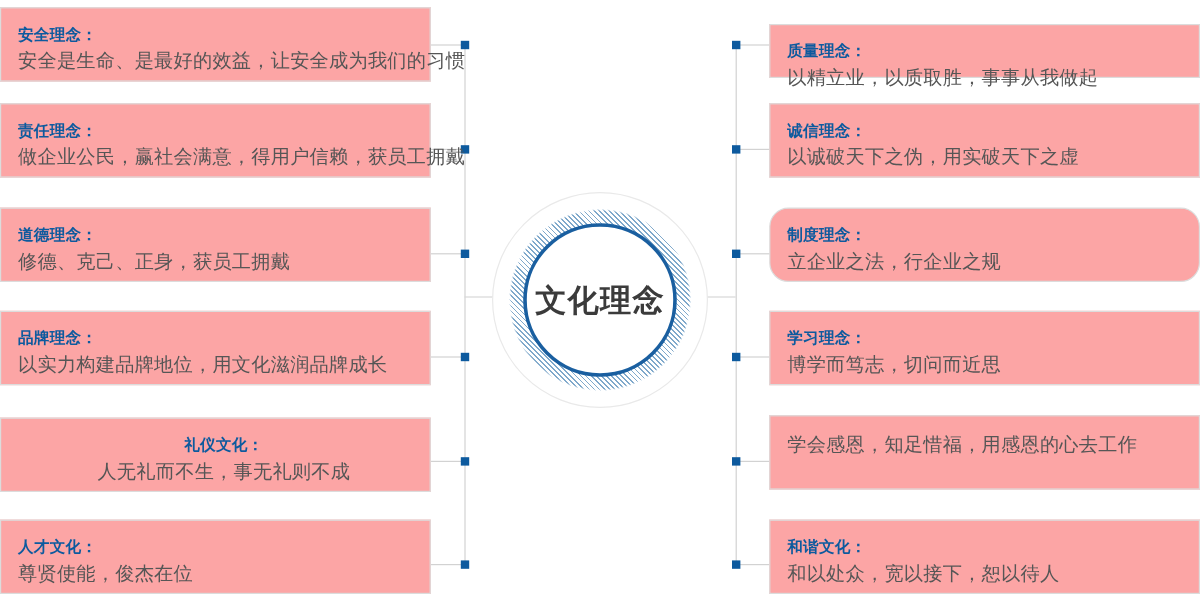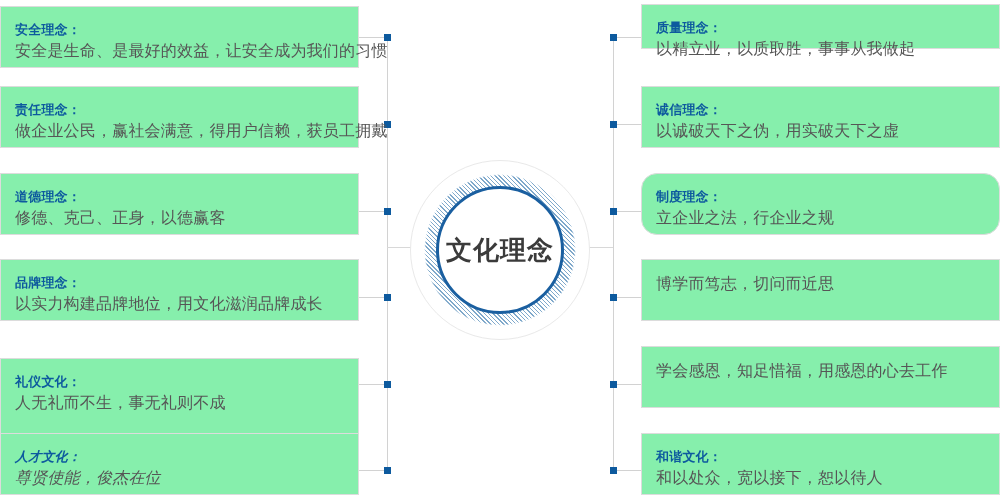--- a/index.html
+++ b/index.html
@@ -16,21 +16,21 @@
     width: 1000px;
     height: 503px;
     background: #ffffff;
     overflow: hidden;
   }
 
   
   .card {
     position: absolute;
     box-sizing: border-box;
-    background: #86efac;
+    background: #fca5a5;
     border: 1px solid #dcdcdc;
     padding: 13px 0 16px 14px;
   }
   .card-title {
     font-size: 13px;
     font-weight: bold;
     color: #0d5a9e;
     line-height: 20px;
     letter-spacing: 0.2px;
     white-space: nowrap;
@@ -173,58 +173,59 @@
       <div class="card-desc">安全是生命、是最好的效益，让安全成为我们的习惯</div>
     </div>
 
     <div class="card" style="top:86px; height:62px;">
       <div class="card-title">责任理念：</div>
       <div class="card-desc">做企业公民，赢社会满意，得用户信赖，获员工拥戴</div>
     </div>
 
     <div class="card" style="top:173px; height:62px;">
       <div class="card-title">道德理念：</div>
-      <div class="card-desc">修德、克己、正身，以德赢客</div>
+      <div class="card-desc">修德、克己、正身，获员工拥戴</div>
     </div>
 
     <div class="card" style="top:259px; height:62px;">
       <div class="card-title">品牌理念：</div>
       <div class="card-desc">以实力构建品牌地位，用文化滋润品牌成长</div>
     </div>
 
-    <div class="card" style="top:358px; height:76px;">
+    <div class="card" style="top:348px; height:62px;text-align:center;">
       <div class="card-title">礼仪文化：</div>
       <div class="card-desc">人无礼而不生，事无礼则不成</div>
     </div>
 
-    <div class="card" style="top:433px; height:62px;font-style:italic;">
+    <div class="card" style="top:433px; height:62px;">
       <div class="card-title">人才文化：</div>
       <div class="card-desc">尊贤使能，俊杰在位</div>
     </div>
 
   </div>
 
   <div class="col-right">
 
-    <div class="card" style="top:4px; height:45px;">
+    <div class="card" style="top:20px; height:45px;">
       <div class="card-title">质量理念：</div>
       <div class="card-desc">以精立业，以质取胜，事事从我做起</div>
     </div>
 
     <div class="card" style="top:86px; height:62px;">
       <div class="card-title">诚信理念：</div>
       <div class="card-desc">以诚破天下之伪，用实破天下之虚</div>
     </div>
 
     <div class="card" style="top:173px; height:62px;border-radius:16px;">
       <div class="card-title">制度理念：</div>
       <div class="card-desc">立企业之法，行企业之规</div>
     </div>
 
     <div class="card" style="top:259px; height:62px;">
+      <div class="card-title">学习理念：</div>
       <div class="card-desc">博学而笃志，切问而近思</div>
     </div>
 
     <div class="card" style="top:346px; height:62px;">
       <div class="card-desc">学会感恩，知足惜福，用感恩的心去工作</div>
     </div>
 
     <div class="card" style="top:433px; height:62px;">
       <div class="card-title">和谐文化：</div>
       <div class="card-desc">和以处众，宽以接下，恕以待人</div>

